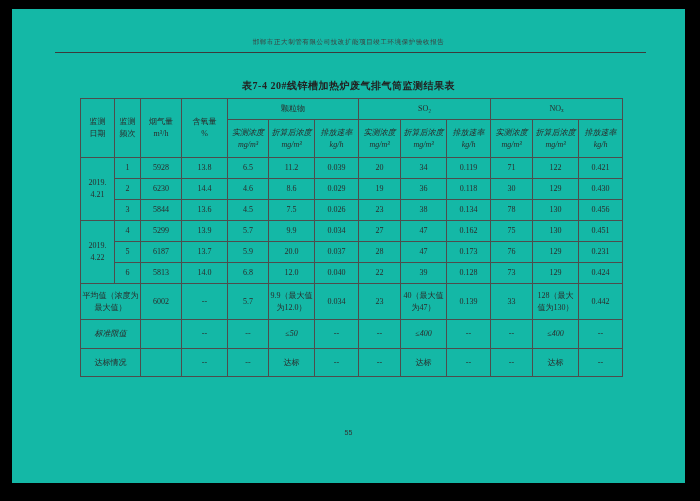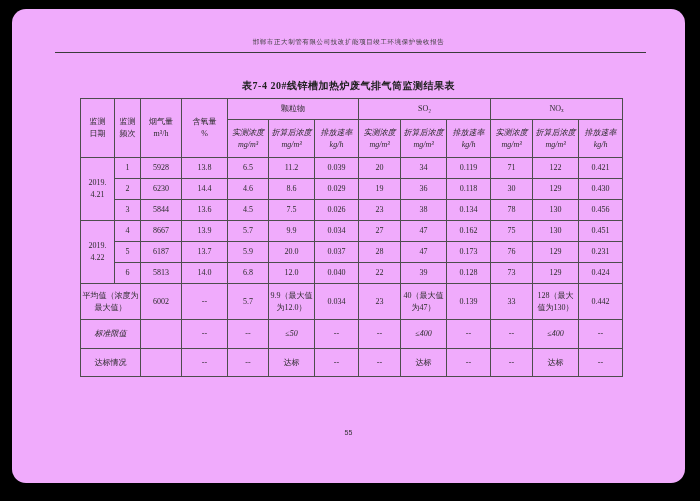--- a/index.html
+++ b/index.html
@@ -3,21 +3,21 @@
 <meta charset="utf-8">
 <style>
   html,body { margin:0; padding:0; }
   body {
     width:700px; height:501px; background:#000;
     font-family:"Liberation Serif","DejaVu Serif",serif;
     position:relative; overflow:hidden;
   }
   .page {
     position:absolute; left:12px; top:9px; width:673px; height:474px;
-    background:#f0abfc; color:#2e2e2e;border-radius:14px;
+    background:#14b8a6; color:#2e2e2e;
   }
   .running-header {
     position:absolute; top:29px; left:0; width:100%;
     text-align:center; font-size:6.5px; letter-spacing:0.6px; color:#3e3e3e;
   }
   .header-rule {
     position:absolute; top:43px; left:43px; right:39px;
     border-top:1.5px solid #3b3b3b; height:0;
   }
   .table-title {
@@ -169,21 +169,21 @@
       <td>38</td>
       <td>0.134</td>
       <td>78</td>
       <td>130</td>
       <td>0.456</td>
     </tr>
     <tr class="dr">
       <td rowspan="3" class="pre">2019.
 4.22</td>
       <td>4</td>
-      <td>8667</td>
+      <td>5299</td>
       <td>13.9</td>
       <td>5.7</td>
       <td>9.9</td>
       <td>0.034</td>
       <td>27</td>
       <td>47</td>
       <td>0.162</td>
       <td>75</td>
       <td>130</td>
       <td>0.451</td>

